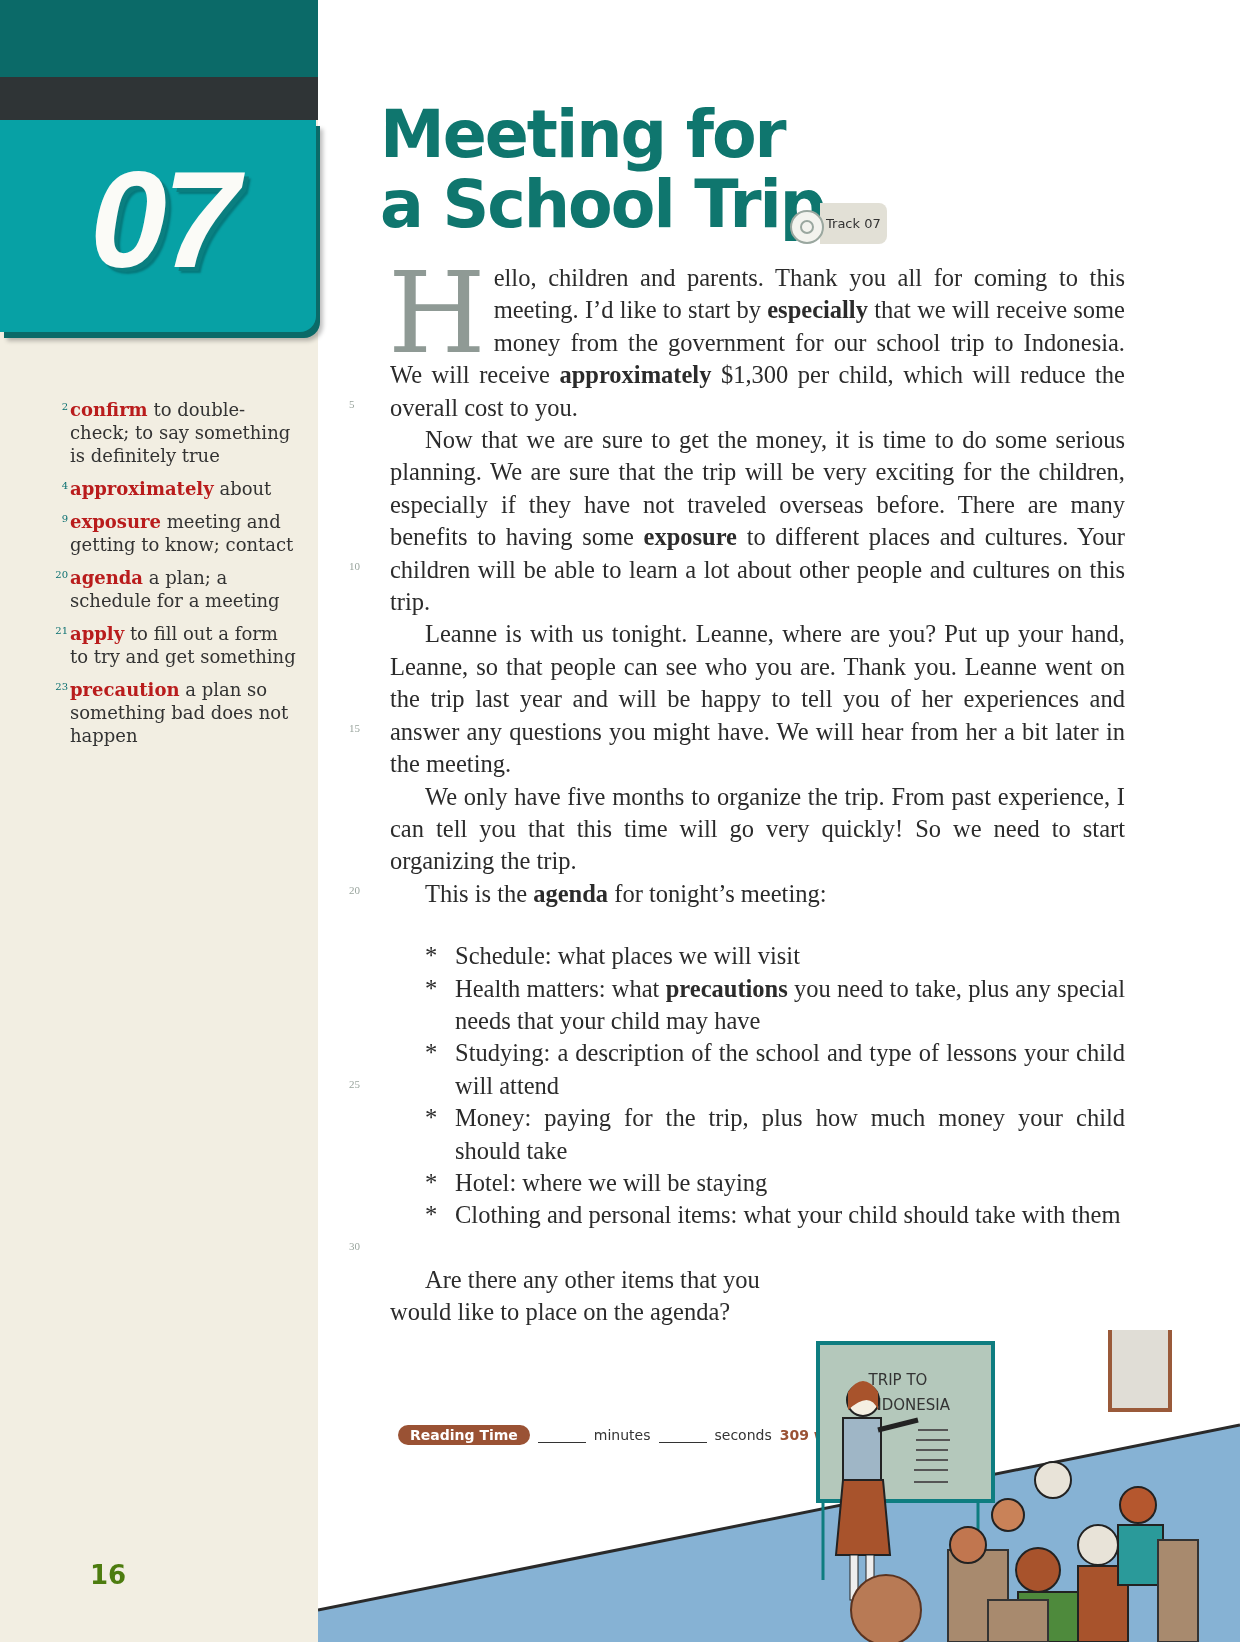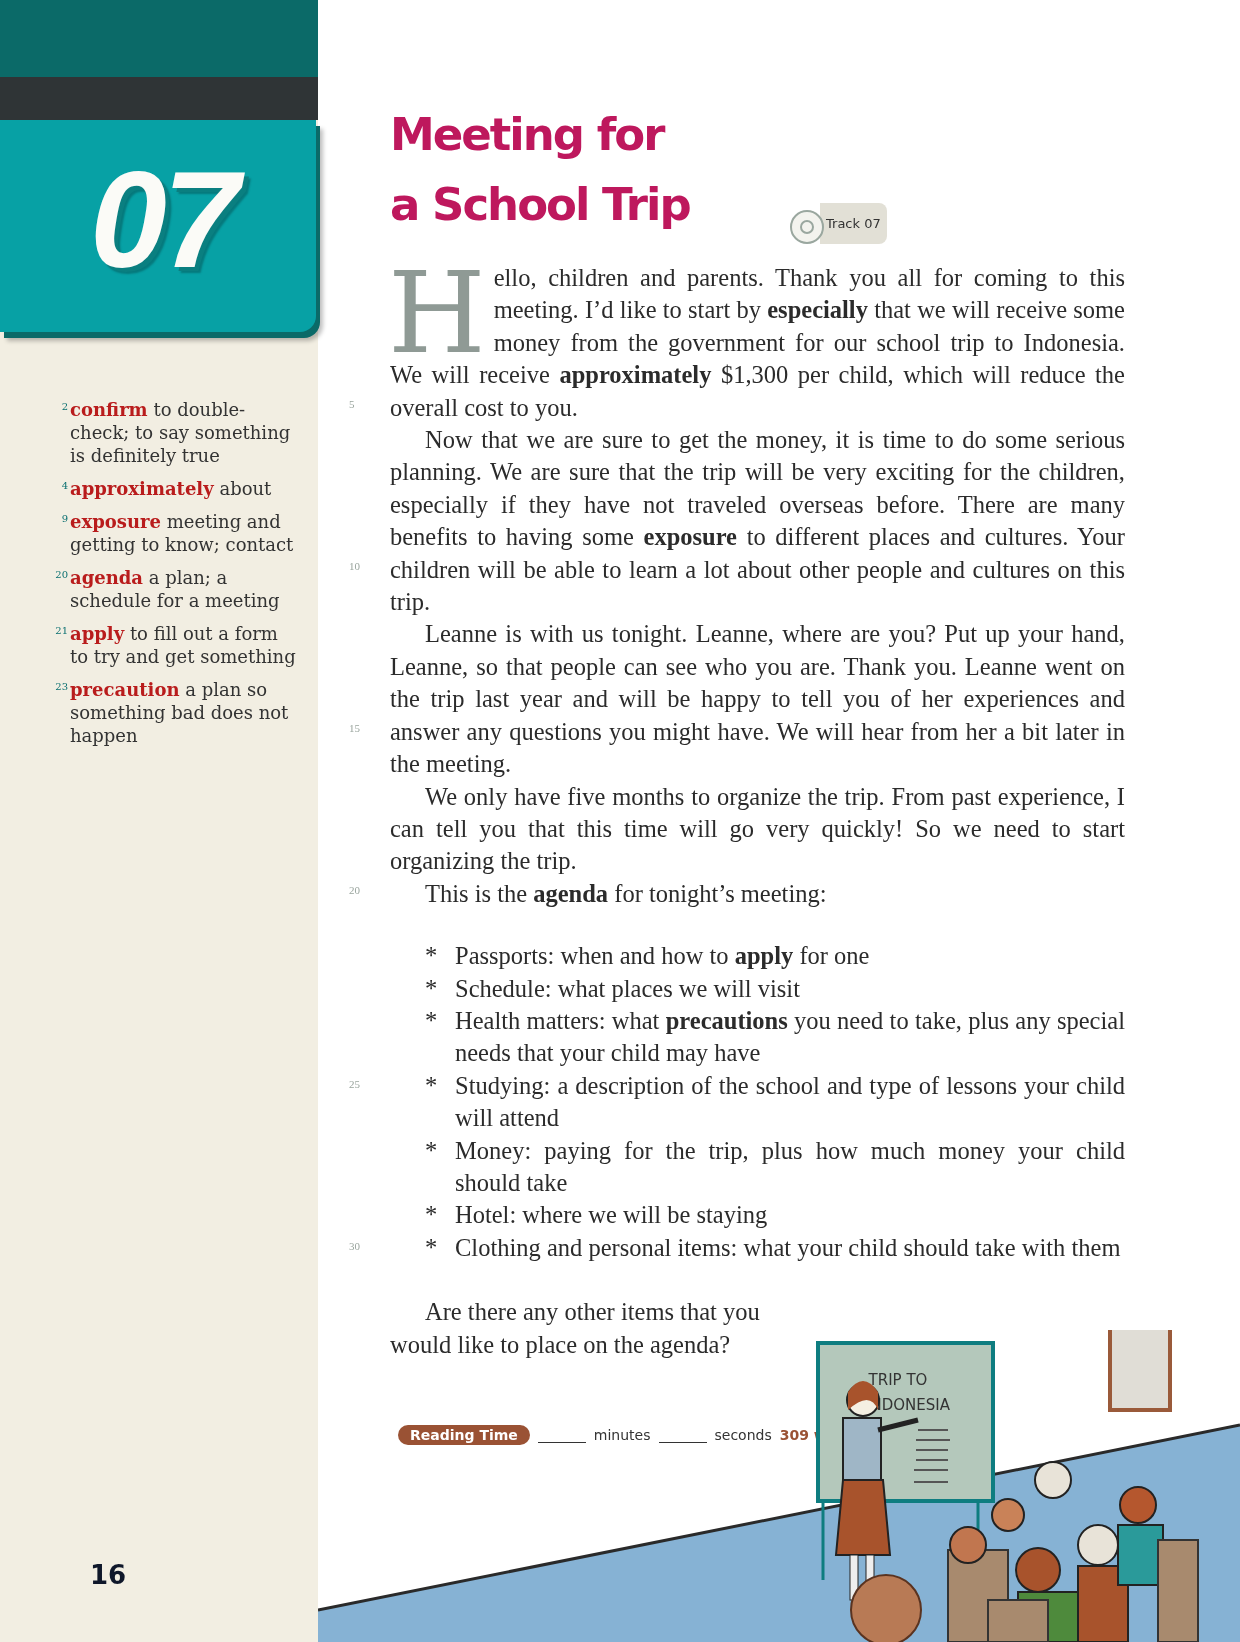--- a/index.html
+++ b/index.html
@@ -13,23 +13,23 @@
   .unit-box { position:absolute; left:0; top:120px; width:316px; height:212px; background:#07a1a5;
               border-bottom-right-radius:16px; box-shadow:4px 6px 0 #0b6a68, 7px 9px 4px rgba(0,0,0,0.25); }
   .unit-number { position:absolute; left:90px; top:150px; font-family:Liberation Sans, sans-serif; font-weight:bold;
                  font-size:138px; color:#fbfbf7; letter-spacing:-4px; font-style:italic;
                  text-shadow:4px 4px 0 #0a7f80, 6px 6px 2px rgba(0,0,0,0.25); line-height:1; }
   .gloss { position:absolute; left:52px; top:398px; width:245px; font-size:18px; line-height:23px; }
   .gloss-entry { position:relative; padding-left:18px; margin-bottom:10px; color:#333; }
   .gloss-num { position:absolute; left:0; top:-3px; font-size:10px; color:#0a6f70; width:16px; text-align:right; }
   .gloss-word { color:#b91c1c; font-weight:bold; }
   .page-number { position:absolute; left:90px; top:1560px; font-family:"DejaVu Sans", sans-serif; font-weight:bold;
-                 font-size:26px; color:#0f172a; }
-  .title { position:absolute; left:390px; top:100px; font-family:"DejaVu Sans", sans-serif; font-weight:bold;
-           font-size:45px; line-height:70px; color:#be185d; letter-spacing:-2px; }
+                 font-size:26px; color:#4d7c0f; }
+  .title { position:absolute; left:380px; top:100px; font-family:"DejaVu Sans", sans-serif; font-weight:bold;
+           font-size:65px; line-height:70px; color:#0f766e; letter-spacing:-2px; }
   .track { position:absolute; left:790px; top:203px; display:flex; align-items:flex-end; }
   .cd-icon { width:30px; height:30px; border-radius:50%; border:2px solid #9aa79f; background:#f3f3ee; position:relative; }
   .cd-icon::before { content:""; position:absolute; left:8px; top:8px; width:10px; height:10px; border:2px solid #9aa79f; border-radius:50%; }
   .track-label { font-family:"DejaVu Sans", sans-serif; font-size:13px; background:#e2e0d6; color:#333; padding:13px 6px;
                  border-radius:0 8px 8px 0; margin-left:-4px; }
   .body-text { position:absolute; left:390px; top:262px; width:735px; font-family:"Liberation Serif", serif;
                font-size:24.5px; line-height:32.4px; color:#2b2b2b; text-align:justify; }
   .body-text p { margin:0; text-indent:35px; }
   .body-text p.first { text-indent:0; }
   .dropcap { float:left; font-family:"DejaVu Serif", serif; font-size:112px; line-height:90px; color:#8f9a95;
@@ -84,21 +84,20 @@
 <div class="line-nums" style="top:1078px">25</div>
 <div class="line-nums" style="top:1240px">30</div>
 
 <div class="body-text">
   <p class="first"><span class="dropcap">H</span><span>ello, children and parents. Thank you all for coming to this meeting. I’d like to start by </span><b>especially</b><span> that we will receive some money from the government for our school trip to Indonesia. We will receive </span><b>approximately</b><span> $1,300 per child, which will reduce the overall cost to you.</span></p>
   <p><span>Now that we are sure to get the money, it is time to do some serious planning. We are sure that the trip will be very exciting for the children, especially if they have not traveled overseas before. There are many benefits to having some </span><b>exposure</b><span> to different places and cultures. Your children will be able to learn a lot about other people and cultures on this trip.</span></p>
   <p>Leanne is with us tonight. Leanne, where are you? Put up your hand, Leanne, so that people can see who you are. Thank you. Leanne went on the trip last year and will be happy to tell you of her experiences and answer any questions you might have. We will hear from her a bit later in the meeting.</p>
   <p>We only have five months to organize the trip. From past experience, I can tell you that this time will go very quickly! So we need to start organizing the trip.</p>
   <p><span>This is the </span><b>agenda</b><span> for tonight’s meeting:</span></p>
   <ul class="agenda">
-    <li><span>Passports: when and how to </span><b>apply</b><span> for one</span></li>
     <li><span>Schedule: what places we will visit</span></li>
     <li><span>Health matters: what </span><b>precautions</b><span> you need to take, plus any special needs that your child may have</span></li>
     <li><span>Studying: a description of the school and type of lessons your child will attend</span></li>
     <li><span>Money: paying for the trip, plus how much money your child should take</span></li>
     <li><span>Hotel: where we will be staying</span></li>
     <li><span>Clothing and personal items: what your child should take with them</span></li>
   </ul>
   <p class="closing">Are there any other items that you would like to place on the agenda?</p>
 </div>
 

